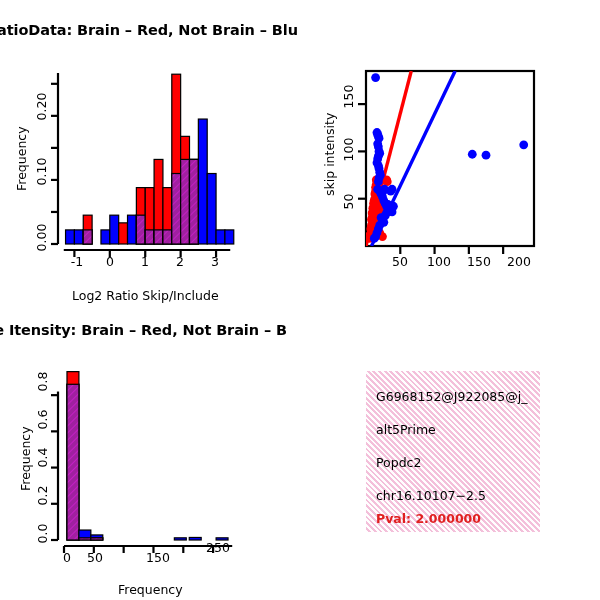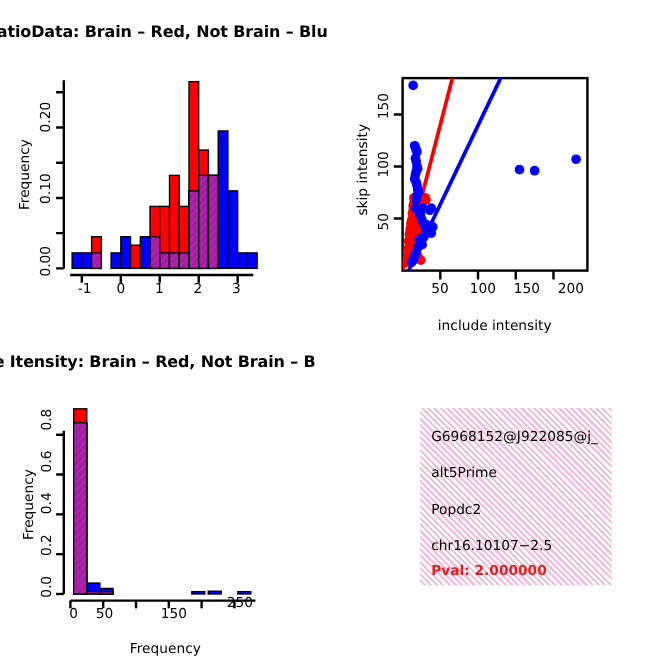--- a/index.html
+++ b/index.html
@@ -77,20 +77,21 @@
 </style>
 </head>
 <body>
 
 <div class="panel" id="panel-ratio" style="left:0px; top:16px; width:300px; height:300px;">
 
   <div class="plot-title" style="left:-14px; top:6px;">RatioData: Brain – Red, Not Brain – Blu</div>
 
   <div class="axis-title vertical" style="left:14px; top:175px;">Frequency</div>
 
+  <div class="axis-title" style="left:72px; top:272px;">Log2 Ratio Skip/Include</div>
 
   <div class="tick-label vertical" style="left:24px; top:214px; width:34px;">0.00</div>
   <div class="tick-label vertical" style="left:24px; top:148px; width:34px;">0.10</div>
   <div class="tick-label vertical" style="left:24px; top:83px; width:34px;">0.20</div>
 
   <div class="tick-label" style="left:67px; top:238px; width:20px;">-1</div>
   <div class="tick-label" style="left:100px; top:238px; width:20px;">0</div>
   <div class="tick-label" style="left:135px; top:238px; width:20px;">1</div>
   <div class="tick-label" style="left:170px; top:238px; width:20px;">2</div>
   <div class="tick-label" style="left:205px; top:238px; width:20px;">3</div>
@@ -150,21 +151,20 @@
       <line x1="180.64583333333331" y1="234" x2="180.64583333333331" y2="241" stroke="#000" stroke-width="2.2"></line>
       <line x1="216.06249999999997" y1="234" x2="216.06249999999997" y2="241" stroke="#000" stroke-width="2.2"></line>
     </svg>
 </div>
 
 <div class="panel" id="panel-scatter" style="left:300px; top:16px; width:300px; height:300px;">
 
 
   <div class="axis-title vertical" style="left:22px; top:180px;">skip intensity</div>
 
-  <div class="axis-title" style="left:98px; top:272px;">include intensity</div>
 
   <div class="tick-label vertical" style="left:33px; top:178px; width:30px;">50</div>
   <div class="tick-label vertical" style="left:33px; top:126px; width:30px;">100</div>
   <div class="tick-label vertical" style="left:33px; top:73px; width:30px;">150</div>
 
   <div class="tick-label" style="left:88px; top:238px; width:24px;">50</div>
   <div class="tick-label" style="left:124px; top:238px; width:30px;">100</div>
   <div class="tick-label" style="left:164px; top:238px; width:30px;">150</div>
   <div class="tick-label" style="left:204px; top:238px; width:30px;">200</div>
 
@@ -319,19 +319,19 @@
       <line x1="64" y1="230" x2="232.21052631578948" y2="230" stroke="#000" stroke-width="2.2"></line>
       <line x1="64" y1="230" x2="64" y2="237" stroke="#000" stroke-width="2.2"></line>
       <line x1="93.82456140350877" y1="230" x2="93.82456140350877" y2="237" stroke="#000" stroke-width="2.2"></line>
       <line x1="123.64912280701753" y1="230" x2="123.64912280701753" y2="237" stroke="#000" stroke-width="2.2"></line>
       <line x1="153.4736842105263" y1="230" x2="153.4736842105263" y2="237" stroke="#000" stroke-width="2.2"></line>
       <line x1="183.29824561403507" y1="230" x2="183.29824561403507" y2="237" stroke="#000" stroke-width="2.2"></line>
       <line x1="213.12280701754386" y1="230" x2="213.12280701754386" y2="237" stroke="#000" stroke-width="2.2"></line>
     </svg>
 </div>
 
-<div id="info-panel" style="left:382px; top:371px; width:174px; height:161px;">
+<div id="info-panel" style="left:366px; top:371px; width:174px; height:161px;">
   <div class="info-line" style="top:18px;">G6968152@J922085@j_</div>
   <div class="info-line" style="top:51px;">alt5Prime</div>
   <div class="info-line" style="top:84px;">Popdc2</div>
   <div class="info-line" style="top:117px;text-align:right;">chr16.10107−2.5</div>
   <div class="info-line pval" style="top:140px;font-weight:bold;">Pval: 2.000000</div>
 </div>
 
 </body></html>

